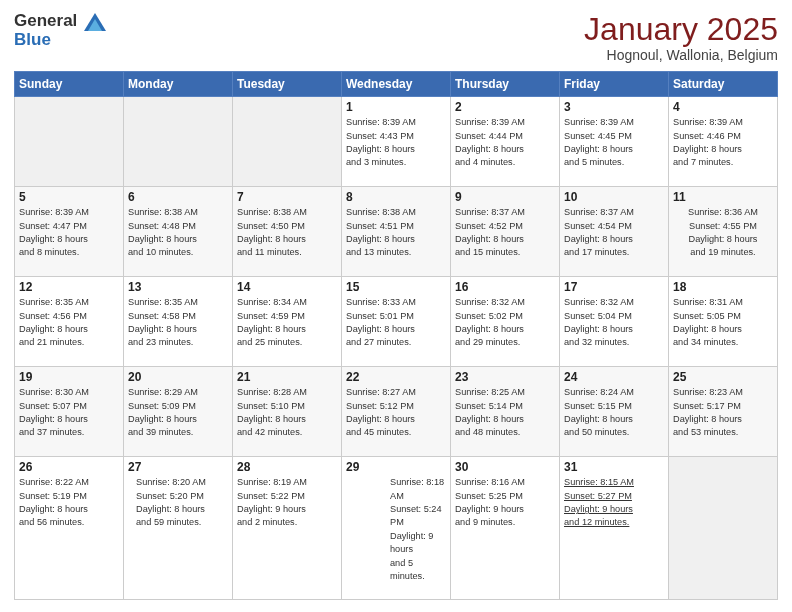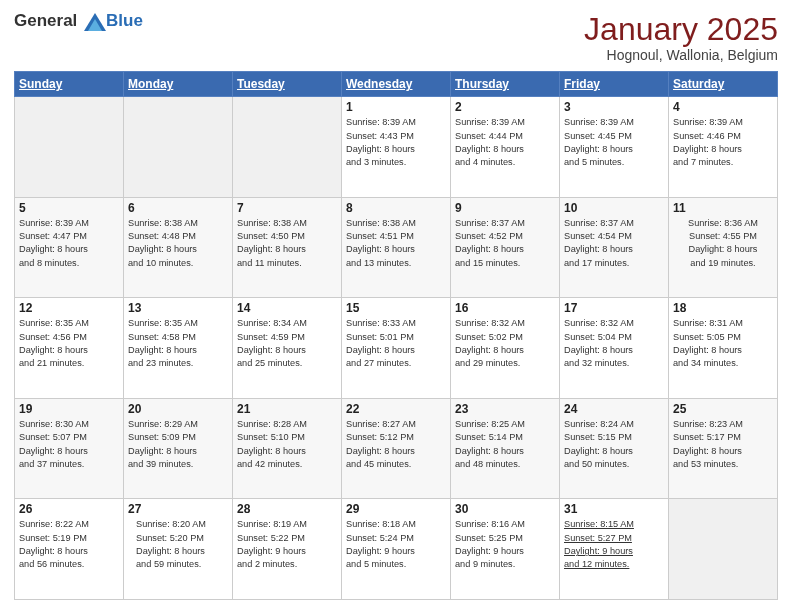--- a/index.html
+++ b/index.html
@@ -48,21 +48,20 @@
       table-layout: fixed;
     }
     .calendar th {
       background-color: #3a6ab0;
       color: #fff;
       font-size: 12px;
       font-weight: bold;
       padding: 5px 4px;
       border: 1px solid #5580c0;
       text-align: left;
-      text-decoration: underline;
     }
     .calendar td {
       border: 1px solid #ccc;
       vertical-align: top;
       padding: 3px 4px;
       font-size: 9.5px;
       color: #333;
       background: #fff;
       height: 82px;
     }
@@ -84,21 +83,21 @@
     .empty-cell {
       background: #f0f0f0 !important;
     }
   </style>
 </head>
 <body>
 
 <div class="container">
   <div class="header">
     <div class="logo">
-      <div style="display:flex;line-height:1.1;justify-content:flex-end;">
+      <div style="display:flex;flex-direction:column;line-height:1.1;justify-content:flex-end;">
         <span style="font-size:17px;font-weight:bold;color:#333;">General
           <svg width="22" height="18" viewBox="0 0 22 18" style="display:inline-block;vertical-align:middle;margin-left:2px;">
             <polygon points="0,18 11,0 22,18" fill="#2a6db5"></polygon>
             <polygon points="4,18 11,6 18,18" fill="#5baee0"></polygon>
           </svg>
         </span>
         <span style="font-size:17px;font-weight:bold;color:#2a6db5;">Blue</span>
       </div>
     </div>
     <div class="title-block">
@@ -323,21 +322,21 @@
           </td>
           <td>
             <span class="day-num">28</span>
             <div class="day-info" style="white-space: pre-line;">Sunrise: 8:19 AM
 Sunset: 5:22 PM
 Daylight: 9 hours
 and 2 minutes.</div>
           </td>
           <td>
             <span class="day-num">29</span>
-            <div class="day-info" style="white-space: pre-line;">Sunrise: 8:18 AM
+            <div class="day-info" style="white-space: pre-line; margin-left: 44px;">Sunrise: 8:18 AM
 Sunset: 5:24 PM
 Daylight: 9 hours
 and 5 minutes.</div>
           </td>
           <td>
             <span class="day-num">30</span>
             <div class="day-info" style="white-space: pre-line;">Sunrise: 8:16 AM
 Sunset: 5:25 PM
 Daylight: 9 hours
 and 9 minutes.</div>

